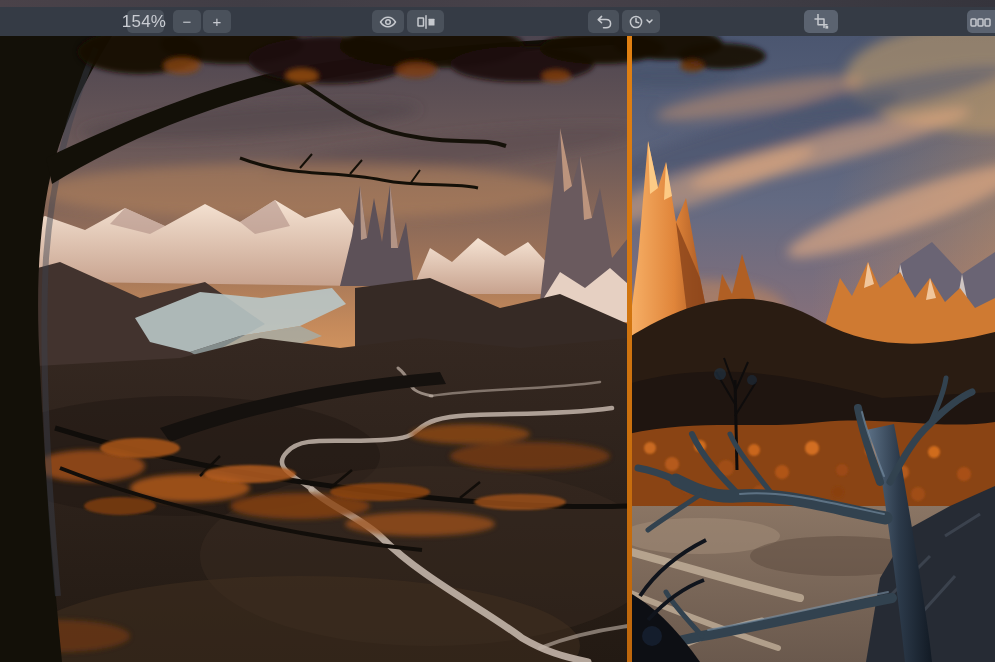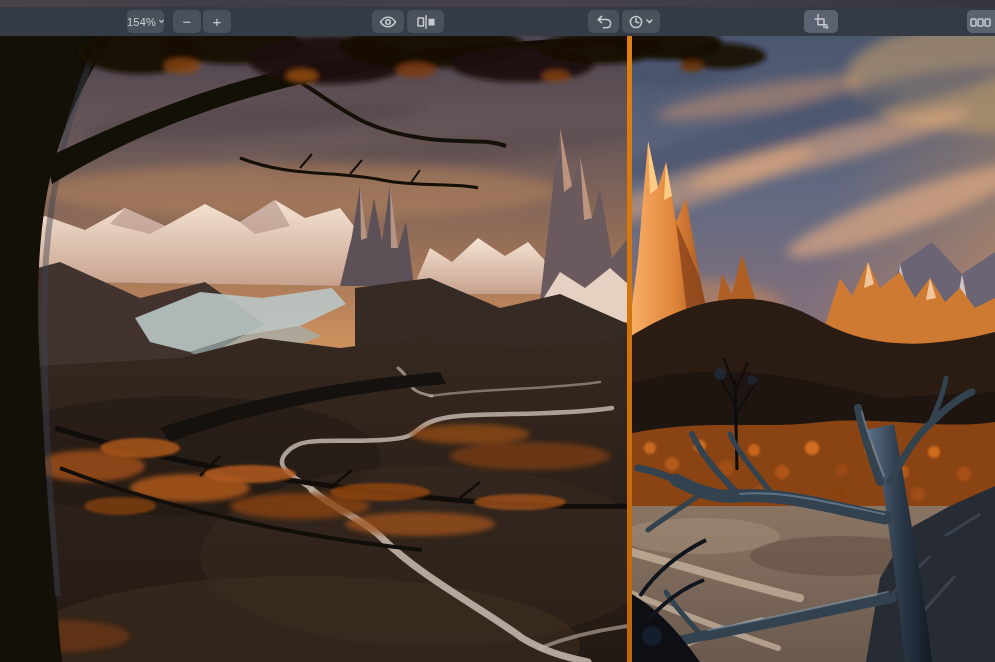--- a/index.html
+++ b/index.html
@@ -8,21 +8,21 @@
   
   .top-strip{position:absolute;top:0;left:0;width:995px;height:7px;
     background:linear-gradient(90deg,#4a4249 0%,#403d45 25%,#474149 55%,#3d3b43 80%,#35343c 100%);}
   
   .toolbar{position:absolute;top:7px;left:0;width:995px;height:29px;background:#353b45;}
   .tbtn{position:absolute;top:3px;height:23px;border-radius:5px;background:#4a515b;
         display:flex;align-items:center;justify-content:center;gap:3px;
         color:#c9ccd2;font-size:11px;box-sizing:border-box;cursor:default;}
   .tbtn.active{background:#5b6370;}
   .glyph{font-size:15px;font-weight:400;line-height:1;color:#c9ccd2;}
-  .zoomlabel{font-size:11px;color:#c9ccd2;letter-spacing:.2px;}
+  .zoomlabel{font-size:17px;color:#c9ccd2;letter-spacing:.2px;}
   svg.icon{display:block;}
   .stroke{stroke:#c6c9ce;fill:none;stroke-width:1.5;stroke-linecap:round;stroke-linejoin:round;}
   .fill{fill:#c6c9ce;stroke:none;}
   
   .photo{position:absolute;top:36px;left:0;width:995px;height:626px;}
   .photo svg{display:block;}
 </style>
 </head>
 <body>
 

